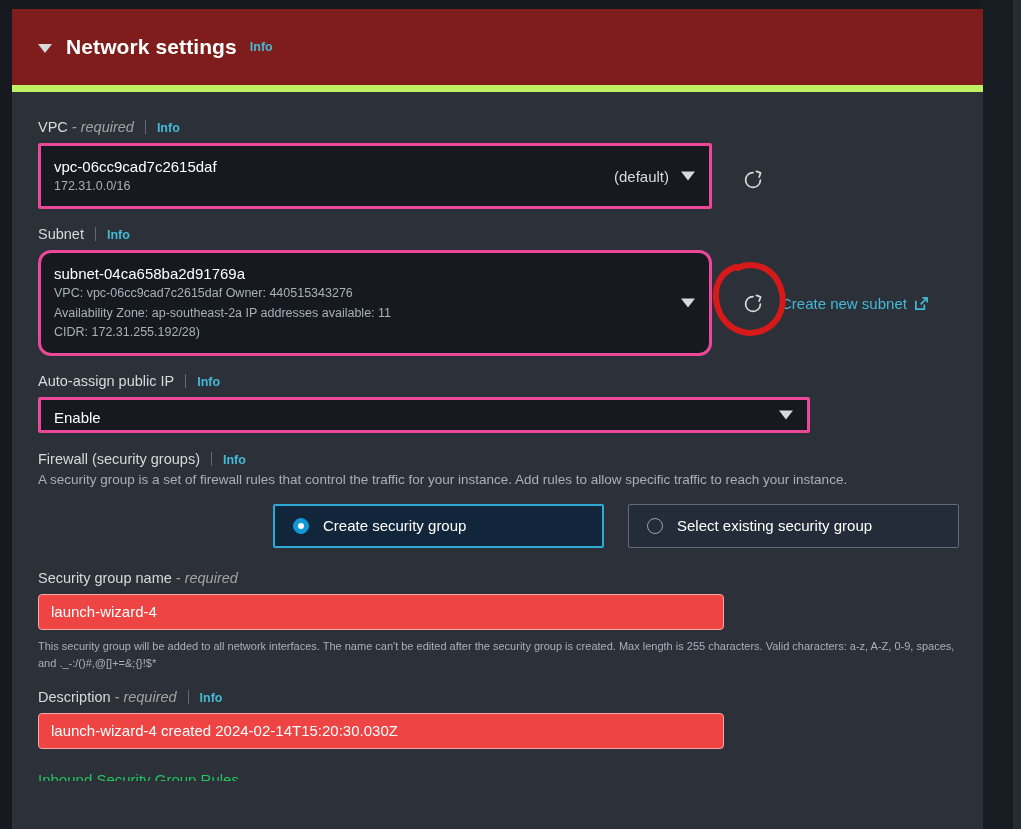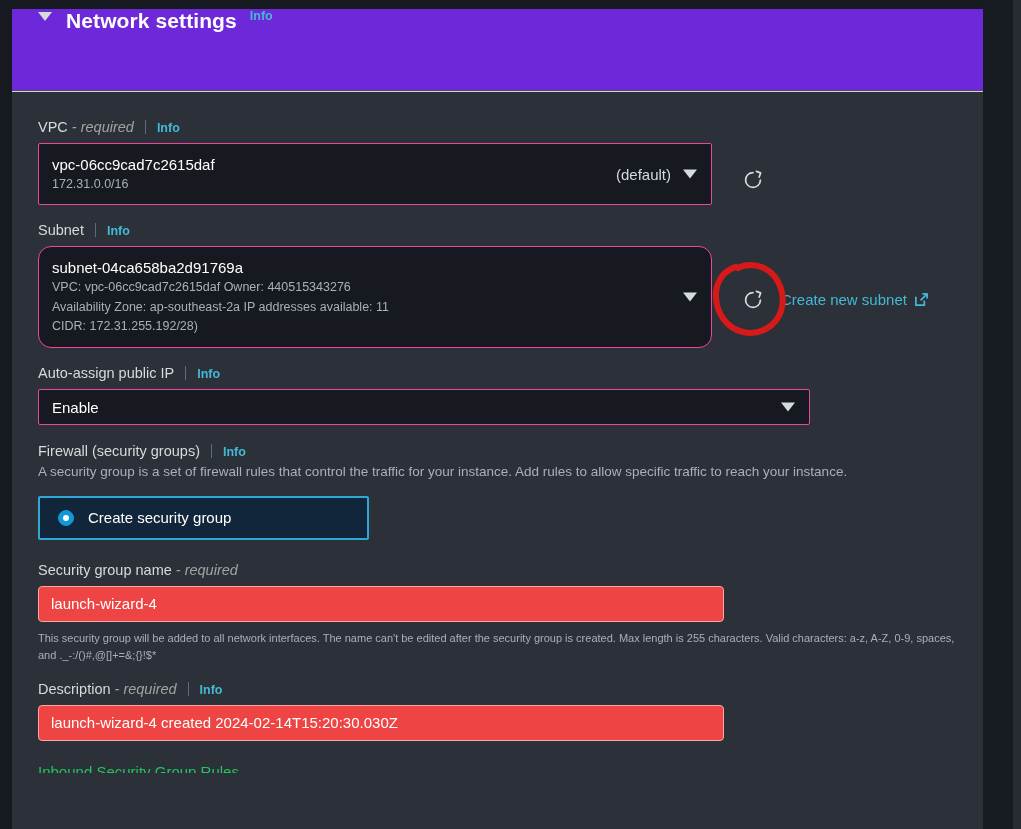--- a/index.html
+++ b/index.html
@@ -41,24 +41,25 @@
     left: 12px;
     top: 9px;
     width: 971px;
     height: 820px;
     background: #262d37;
     box-sizing: border-box;
   }
 
   .panel-header {
     height: 83px;
-    background: #6d28d9;
-    border-bottom: 1px solid #bef264;
+    background: #7f1d1d;
+    border-bottom: 7px solid #bef264;
     box-sizing: border-box;
     display: flex;
+    align-items: center;
     padding-left: 26px;
   }
   .caret {
     width: 0; height: 0;
     border-left: 7px solid transparent;
     border-right: 7px solid transparent;
     border-top: 9px solid #d5dbdb;
     margin-right: 14px;
     margin-top: 3px;
   }
@@ -107,21 +108,21 @@
   }
   .label-info {
     color: #44b9d6;
     font-size: 12.5px;
     font-weight: bold;
     cursor: pointer;
   }
 
   .select-box {
     background: #16191f;
-    border: 1px solid #ec4899;
+    border: 3px solid #ec4899;
     border-radius: 2px;
     box-sizing: border-box;
     position: relative;
     padding: 10px 40px 10px 13px;
   }
   .select-primary {
     font-size: 15px;
     color: #ffffff;
     line-height: 1.4;
   }
@@ -181,20 +182,21 @@
     font-size: 13.5px;
     color: #a8b0ba;
     line-height: 1.5;
     margin-top: 3px;
   }
 
   .tile-row {
     display: flex;
     gap: 24px;
     margin-top: 14px;
+    justify-content: flex-end;
   }
   .tile {
     box-sizing: border-box;
     width: 331px;
     height: 44px;
     border-radius: 2px;
     display: flex;
     align-items: center;
     padding-left: 18px;
     cursor: pointer;
@@ -361,20 +363,24 @@
         <span class="divider-v"></span>
         <span class="label-info">Info</span>
       </div>
       <div class="desc-text" style="max-width:890px;">A security group is a set of firewall rules that control the traffic for your instance. Add rules to allow specific traffic to reach your instance.</div>
 
       <div class="tile-row">
         <div class="tile selected">
           <span class="radio on"></span>
           <span class="tile-label">Create security group</span>
         </div>
+        <div class="tile">
+          <span class="radio"></span>
+          <span class="tile-label">Select existing security group</span>
+        </div>
       </div>
 
       
       <div class="field-label" style="margin-top:22px;">
         <span>Security group name</span>
         <span class="req">- required</span>
       </div>
       <input class="text-input" type="text" value="launch-wizard-4" style="">
       <div class="hint">This security group will be added to all network interfaces. The name can't be edited after the security group is created. Max length is 255 characters. Valid characters: a-z, A-Z, 0-9, spaces, and ._-:/()#,@[]+=&amp;;{}!$*</div>
 

